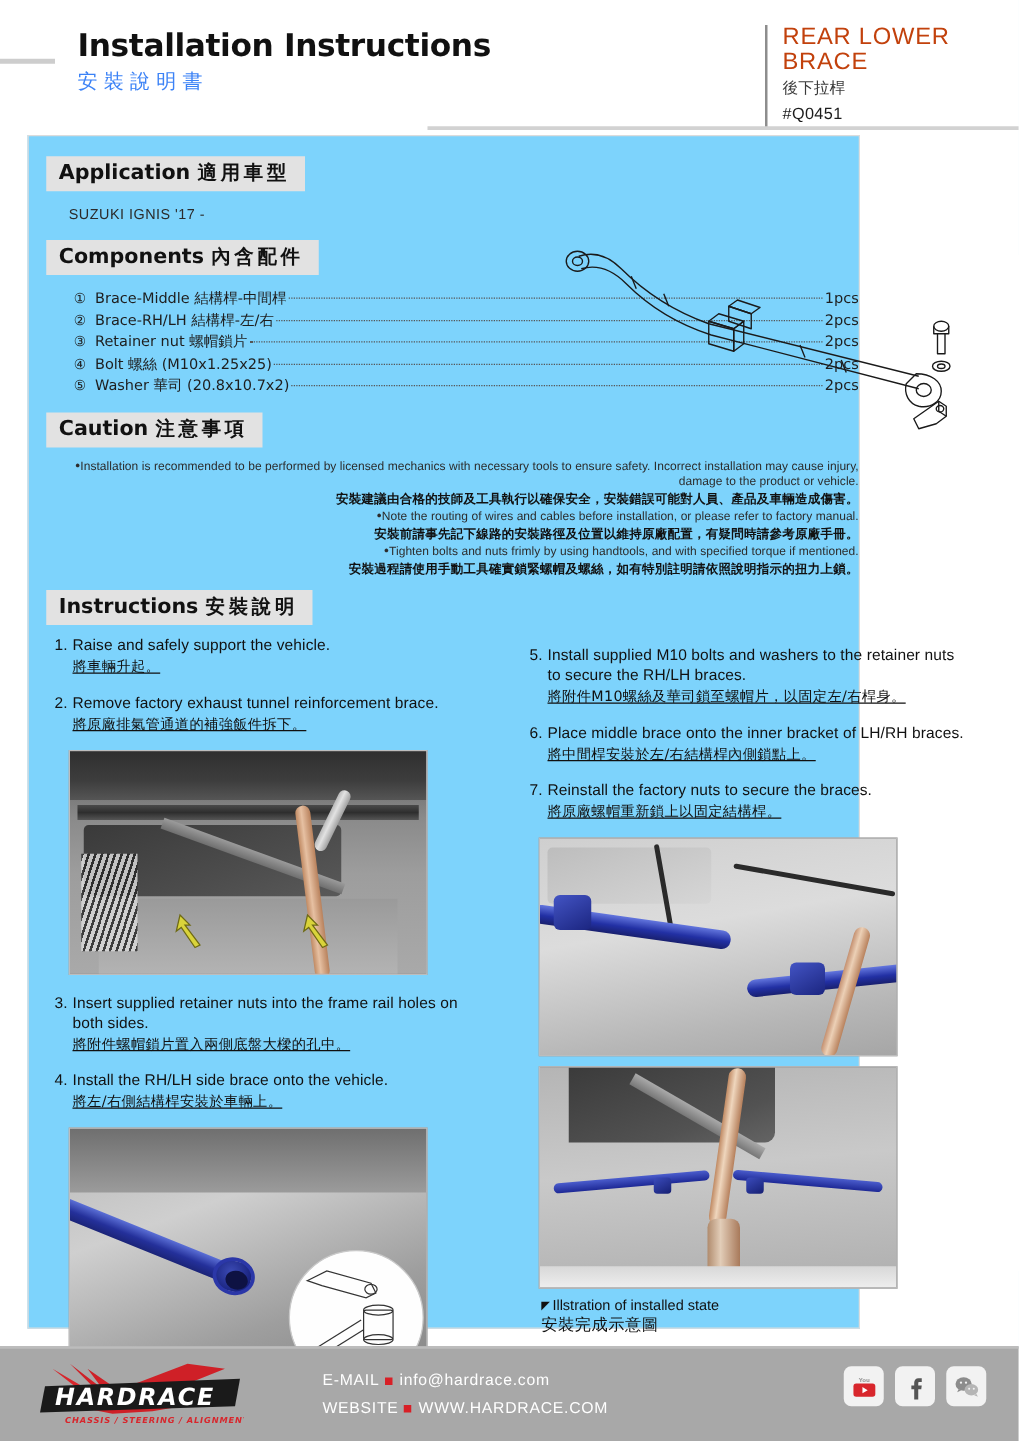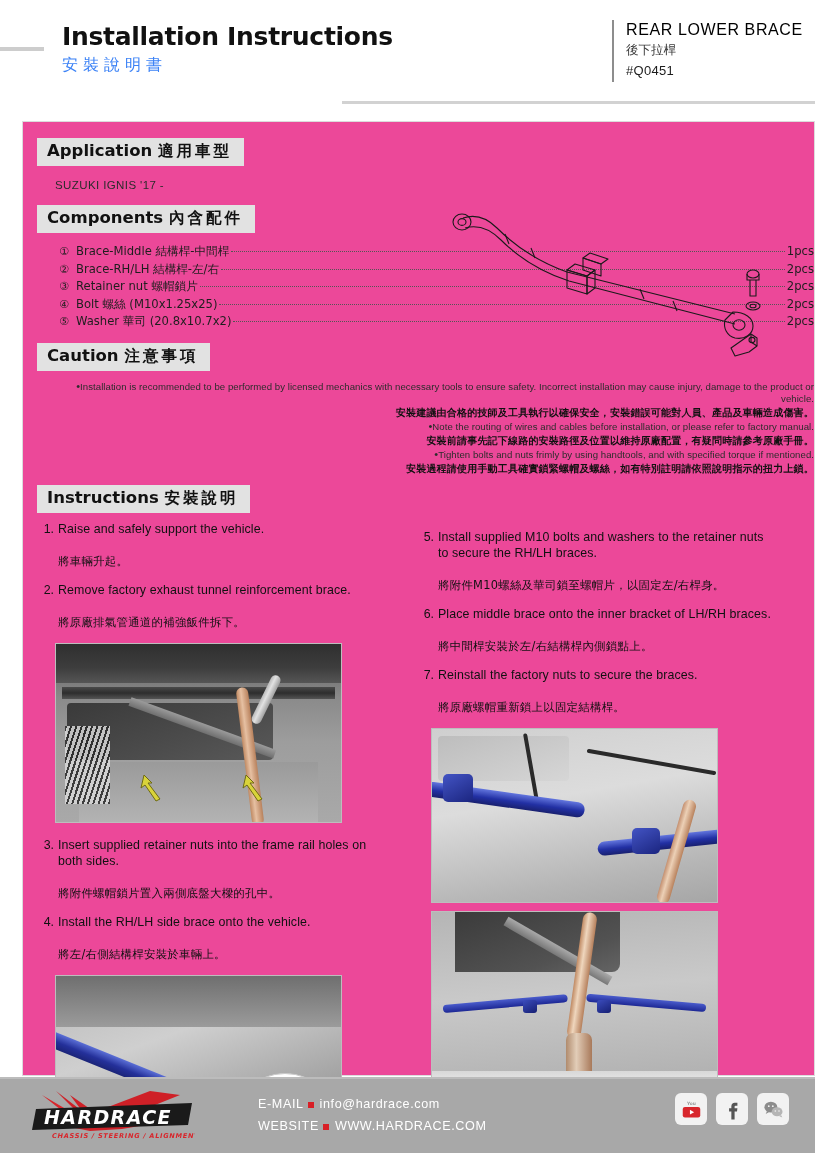--- a/index.html
+++ b/index.html
@@ -23,33 +23,33 @@
     font-family: "DejaVu Sans", sans-serif;
   }
   .title-zh {
     font-size: 16px; color: #3b82f6; letter-spacing: 5px; margin-top: 4px;
     font-family: "DejaVu Sans", sans-serif;
   }
   .product-block {
     position: absolute; left: 612px; top: 20px;
     padding-left: 12px; border-left: 2px solid #8d8d8d;
   }
-  .prod-en { font-size: 16px; color: #000000; letter-spacing: 0.6px; line-height: 20px; }
+  .prod-en { font-size: 19px; color: #c2410c; letter-spacing: 0.6px; line-height: 20px; }
   .prod-zh { font-size: 12.5px; color: #3a3a3a; line-height: 20px; font-family: "DejaVu Sans", sans-serif; }
   .prod-sku { font-size: 13px; color: #1c1c1c; line-height: 22px; letter-spacing: 0.3px; }
   .header-rule-bottom {
     position: absolute; left: 342px; top: 101px; width: 473px; height: 3px;
     background: #d2d2d2;
   }
 
   
   .panel {
-    position: absolute; left: 22px; top: 121px;
-    width: 793px; height: 955px;
-    border: 1px solid #dcdcdc; background: #ec4899;
+    position: absolute; left: 22px; top: 108px;
+    width: 666px; height: 955px;
+    border: 1px solid #dcdcdc; background: #7dd3fc;
   }
 
   .section-head {
     display: inline-block;
     background: #e2e2e2;
     font-family: "DejaVu Sans", sans-serif;
     font-size: 16.5px; font-weight: bold; color: #111;
     padding: 3px 12px 4px 10px;
     letter-spacing: 0px;
   }
@@ -98,22 +98,22 @@
   .step { display: flex; margin-bottom: 13px; }
   .step-num {
     flex: none; width: 17px; text-align: right; padding-right: 4px;
     font-size: 12.4px; color: #111; line-height: 16px;
   }
   .step-body { flex: 1; }
   .step-en {
     font-size: 12.4px; color: #111; line-height: 16px; letter-spacing: 0.1px;
   }
   .step-zh {
-    font-size: 11.4px; color: #111; line-height: 16px; margin-top: 16px;
-    font-family: "DejaVu Sans", sans-serif; letter-spacing: 0.3px;
+    font-size: 11.4px; color: #111; line-height: 16px; margin-top: 1px;
+    font-family: "DejaVu Sans", sans-serif; letter-spacing: 0.3px; text-decoration: underline;
   }
 
   
   .photo {
     position: relative; overflow: hidden;
     border: 1px solid #bdbdbd; background: #8d8d8d;
   }
   .ph1 { width: 287px; height: 180px; margin: 4px 0 14px 14px; }
   .ph2 { width: 287px; height: 185px; margin: 4px 0 0 14px; }
   .ph3 { width: 287px; height: 175px; margin: 6px 0 8px 10px; }

